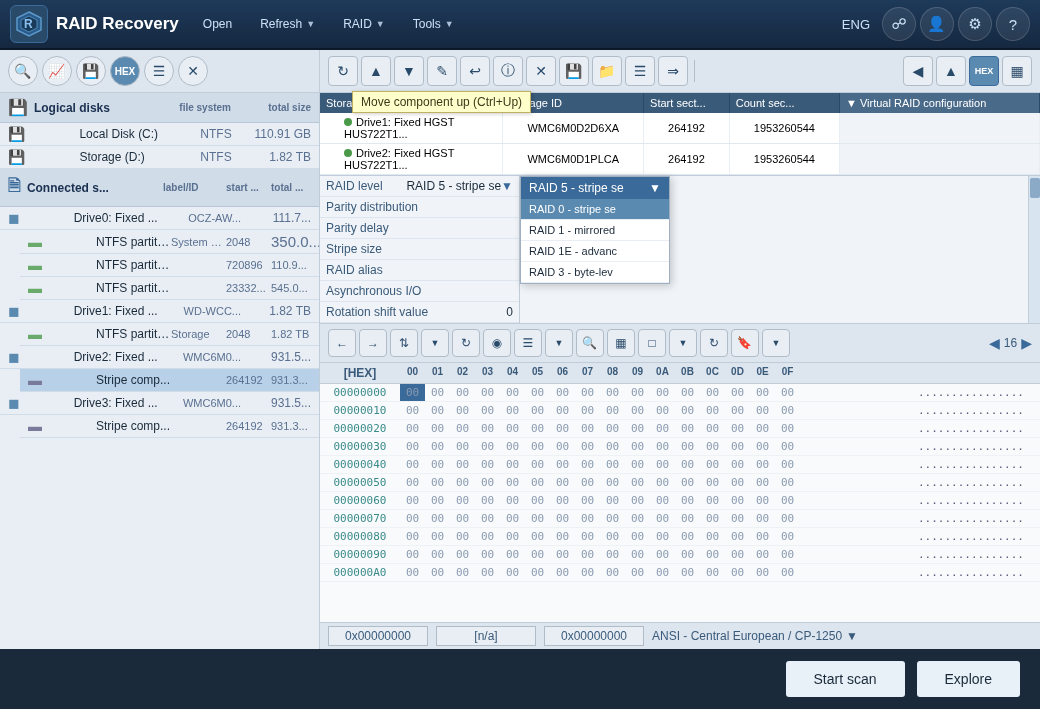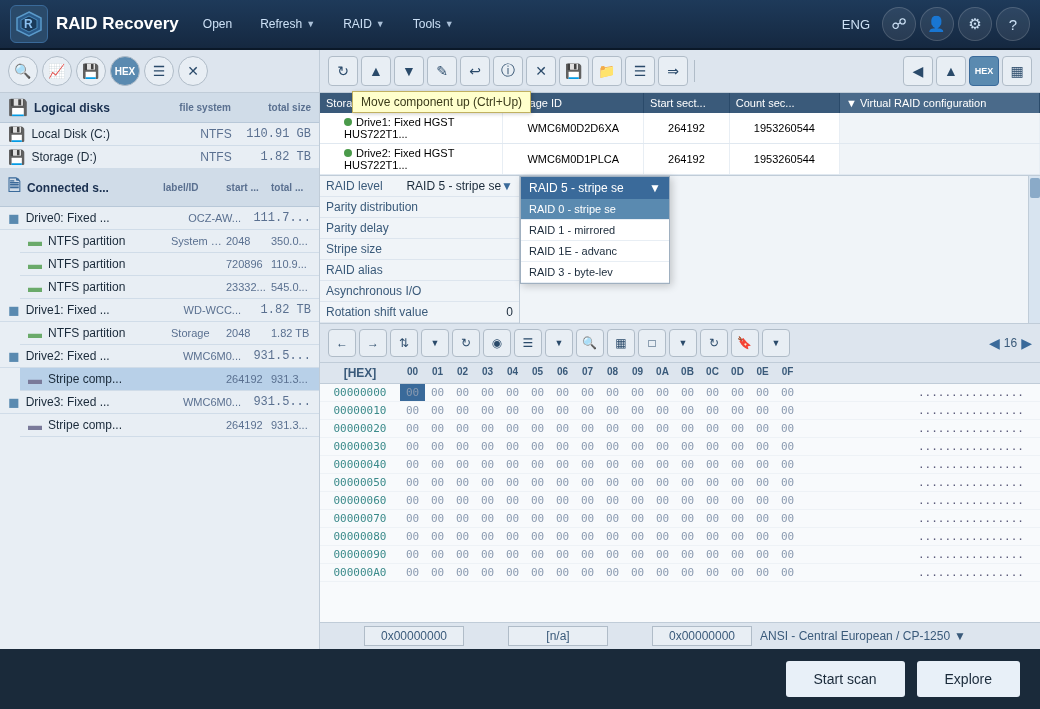--- a/index.html
+++ b/index.html
@@ -64,23 +64,23 @@
     }
     .section-header .sh-icon { margin-right: 6px; font-size: 16px; color: #3a6a9a; }
 
     
     .tree-item {
       display: flex; align-items: center; padding: 3px 8px;
       border-bottom: 1px solid #d0dce8; cursor: pointer; color: #1a2a3a;
     }
     .tree-item.selected { background: #b8d0e8; }
     .tree-item .ti-icon { margin-right: 6px; font-size: 14px; }
-    .ti-name { flex: 1; overflow: hidden; text-overflow: ellipsis; white-space: nowrap; }
+    .ti-name { flex: 1; overflow: hidden; text-overflow: ellipsis; white-space: nowrap; margin-left: 48px; }
     .ti-fs { width: 50px; text-align: center; color: #5a7090; }
-    .ti-size { width: 70px; text-align: right; color: #5a7090; font-family: Liberation Mono, monospace; }
+    .ti-size { width: 70px; text-align: right; color: #5a7090; }
     .tree-sub { padding-left: 20px; }
     .tree-sub .tree-item { padding-left: 8px; }
     .disk-icon { color: #5a8ab0; }
     .part-icon { color: #6aaa6a; }
     .stripe-icon { color: #7a7a9a; }
 
     
     .right-panel { flex: 1; display: flex; flex-direction: column; overflow: hidden; }
 
     
@@ -170,21 +170,21 @@
     .hex-byte.selected { background: #3a6a9a; color: #fff; }
     .hex-byte.zero { color: #8a9ab0; }
     .hex-ascii { width: 130px; font-family: monospace; font-size: 11px; color: #5a5a7a; padding: 2px 8px; flex-shrink: 0; }
 
     
     .hex-statusbar {
       display: flex; align-items: center; padding: 3px 8px;
       background: #dde5ee; border-top: 1px solid #c0ccd8;
       font-size: 11px; color: #3a5a7a; gap: 8px;
     }
-    .hs-item { padding: 2px 8px; background: #e8eef4; border: 1px solid #b0bcc8; min-width: 100px; text-align: center; margin-left: 36px; }
+    .hs-item { padding: 2px 8px; background: #e8eef4; border: 1px solid #b0bcc8; min-width: 100px; text-align: center; }
     .hs-enc-select { display: flex; align-items: center; gap: 4px; }
 
     
     .bottom-bar {
       height: 60px; background: #1a2a3a;
       display: flex; align-items: center; justify-content: flex-end;
       padding: 0 20px; gap: 12px;
     }
     .bottom-btn {
       padding: 10px 28px; border-radius: 3px; font-size: 14px;
@@ -299,21 +299,21 @@
         <span class="ti-name">Drive0: Fixed ...</span>
         <span style="color:#5a7090;font-size:11px;">OCZ-AW...</span>
         <span class="ti-size">111.7...</span>
       </div>
       <div class="tree-sub">
         <div class="tree-item">
           <span class="ti-icon part-icon">▬</span>
           <span class="ti-name">NTFS partition</span>
           <span style="width:55px;font-size:11px;color:#5a7090;overflow:hidden;text-overflow:ellipsis;white-space:nowrap;">System R...</span>
           <span style="width:45px;font-size:11px;color:#5a7090;">2048</span>
-          <span style="width:40px;font-size:11px;color:#5a7090;">350.0...</span>
+          <span style="width:40px;font-size:15px;color:#5a7090;">350.0...</span>
         </div>
         <div class="tree-item">
           <span class="ti-icon part-icon">▬</span>
           <span class="ti-name">NTFS partition</span>
           <span style="width:55px;font-size:11px;color:#5a7090;"></span>
           <span style="width:45px;font-size:11px;color:#5a7090;">720896</span>
           <span style="width:40px;font-size:11px;color:#5a7090;">110.9...</span>
         </div>
         <div class="tree-item">
           <span class="ti-icon part-icon">▬</span>

